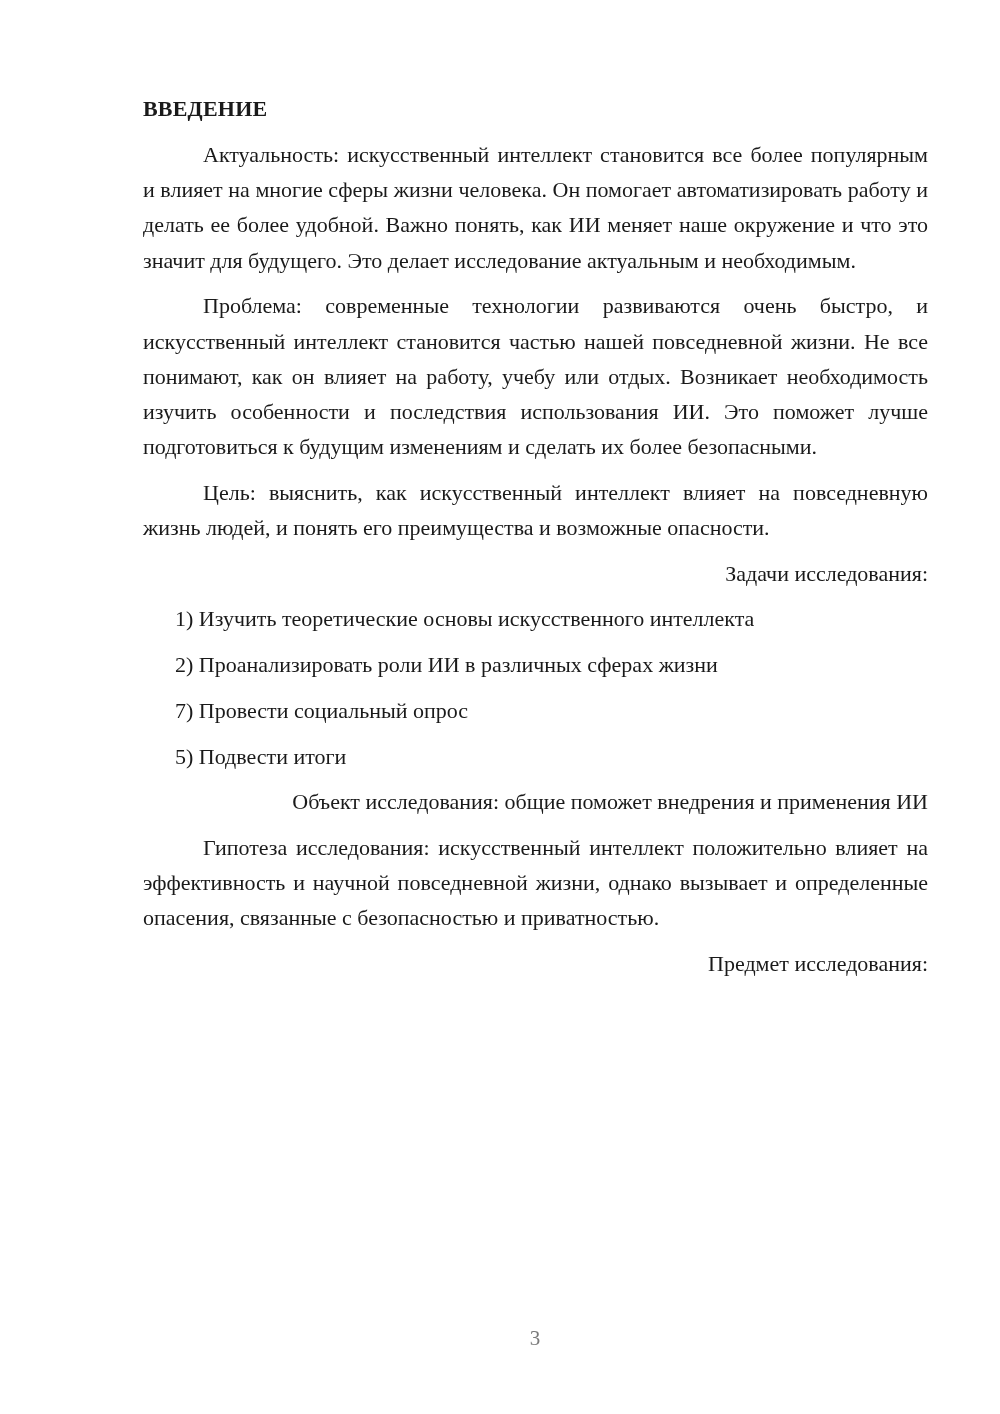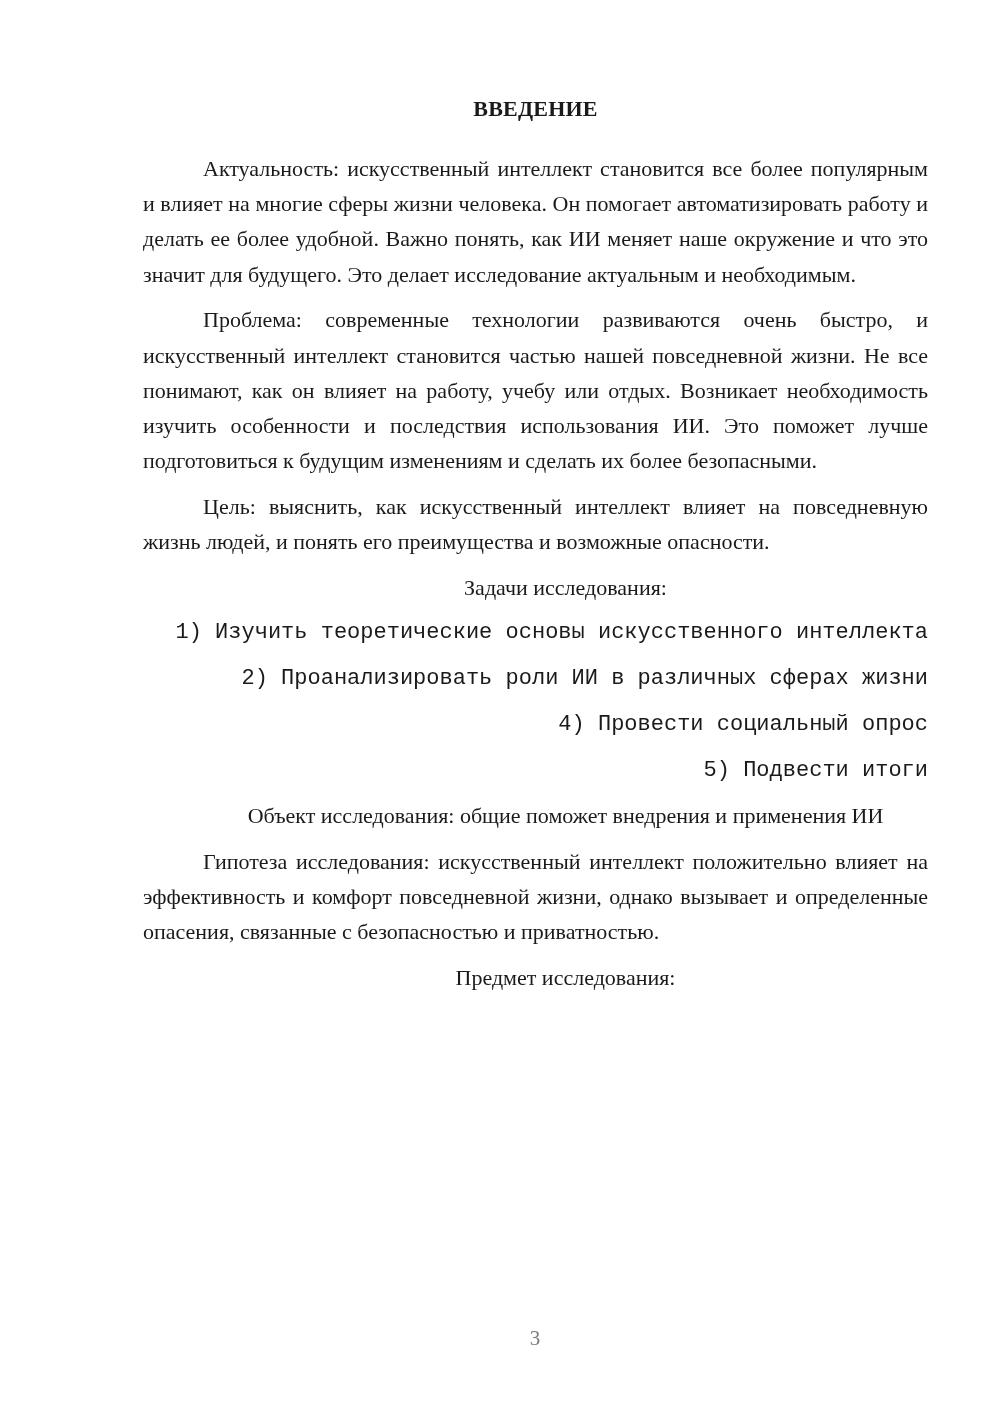--- a/index.html
+++ b/index.html
@@ -17,40 +17,39 @@
     }
     .page {
       position: absolute;
       left: 143px;
       top: 94px;
       width: 785px;
       font-size: 22px;
       line-height: 35.2px;
     }
     .title {
-      text-align: center;
+      text-align: left;
       font-weight: bold;
       font-size: 22px;
       line-height: 30px;
-      margin: 0 0 27px 0;
+      margin: 0 0 13px 0;
       letter-spacing: 0.2px;
     }
     .para {
       text-align: justify;
       text-indent: 60px;
       margin: 0 0 10.5px 0;
     }
     .para.left {
-      text-align: center;
+      text-align: right;
     }
     .list-item {
       margin: 0 0 10.5px 0;
       padding-left: 32px;
-      text-align: right;
-      font-family: Liberation Mono, monospace;
+      text-align: left;
     }
     .page-number {
       position: absolute;
       left: 0;
       width: 1000px;
       top: 1326px;
       text-align: center;
       font-size: 21px;
       color: #7a7a7a;
       padding-left: 70px;
@@ -67,26 +66,26 @@
 
   <p class="para">Проблема: современные технологии развиваются очень быстро, и искусственный интеллект становится частью нашей повседневной жизни. Не все понимают, как он влияет на работу, учебу или отдых. Возникает необходимость изучить особенности и последствия использования ИИ. Это поможет лучше подготовиться к будущим изменениям и сделать их более безопасными.</p>
 
   <p class="para">Цель: выяснить, как искусственный интеллект влияет на повседневную жизнь людей, и понять его преимущества и возможные опасности.</p>
 
   <p class="para left">Задачи исследования:</p>
 
   <div>
     <div class="list-item">1) Изучить теоретические основы искусственного интеллекта</div>
     <div class="list-item">2) Проанализировать роли ИИ в различных сферах жизни</div>
-    <div class="list-item">4) Провести социальный опрос</div>
+    <div class="list-item">7) Провести социальный опрос</div>
     <div class="list-item">5) Подвести итоги</div>
   </div>
 
   <p class="para left">Объект исследования: общие поможет внедрения и применения ИИ</p>
 
 
-  <p class="para">Гипотеза исследования: искусственный интеллект положительно влияет на эффективность и комфорт повседневной жизни, однако вызывает и определенные опасения, связанные с безопасностью и приватностью.</p>
+  <p class="para">Гипотеза исследования: искусственный интеллект положительно влияет на эффективность и научной повседневной жизни, однако вызывает и определенные опасения, связанные с безопасностью и приватностью.</p>
 
   <p class="para left">Предмет исследования:</p>
 
 </div>
 
 <div class="page-number">3</div>
 
 </body></html>

